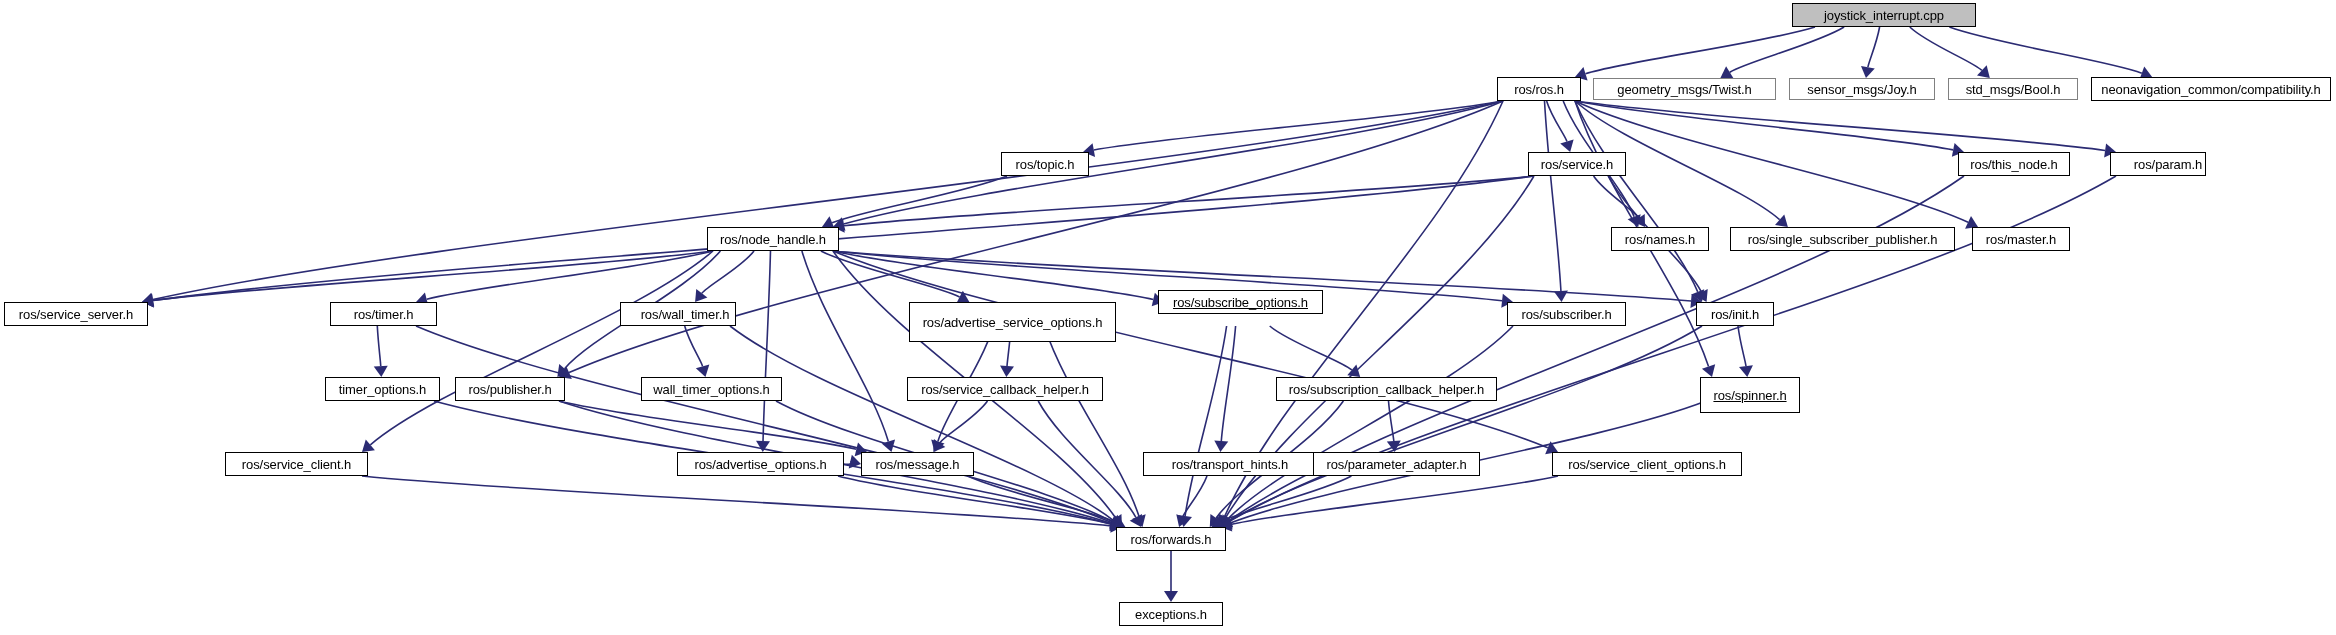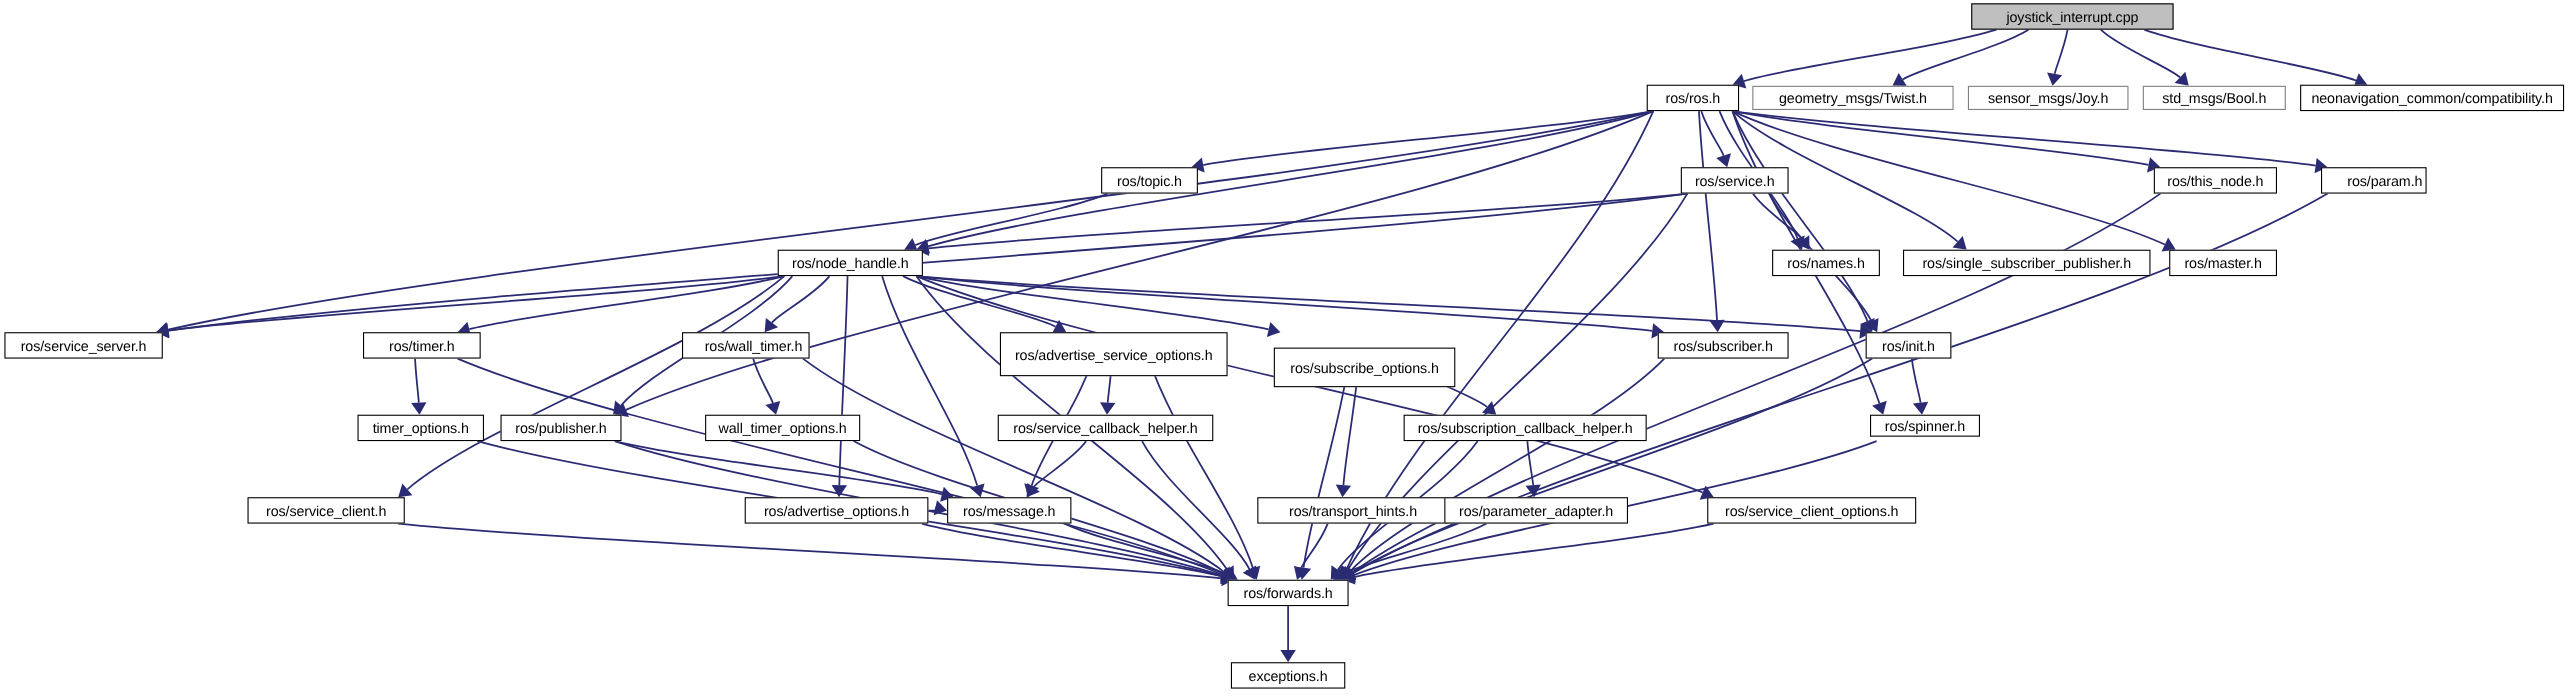--- a/index.html
+++ b/index.html
@@ -211,29 +211,29 @@
       <div class="node-box strong" style="left: 1958px; top: 152px; width: 112px; height: 24px;">ros/this_node.h</div>
       <div class="node-box strong" style="left: 2110px; top: 152px; width: 96px; height: 24px; padding-left: 20px;">ros/param.h</div>
       <div class="node-box strong" style="left: 707px; top: 227px; width: 132px; height: 24px;">ros/node_handle.h</div>
       <div class="node-box strong" style="left: 1611px; top: 227px; width: 98px; height: 24px;">ros/names.h</div>
       <div class="node-box strong" style="left: 1730px; top: 227px; width: 225px; height: 24px;">ros/single_subscriber_publisher.h</div>
       <div class="node-box strong" style="left: 1972px; top: 227px; width: 98px; height: 24px;">ros/master.h</div>
       <div class="node-box strong" style="left: 4px; top: 302px; width: 144px; height: 24px;">ros/service_server.h</div>
       <div class="node-box strong" style="left: 330px; top: 302px; width: 107px; height: 24px;">ros/timer.h</div>
       <div class="node-box strong" style="left: 620px; top: 302px; width: 116px; height: 24px; padding-left: 14px;">ros/wall_timer.h</div>
       <div class="node-box strong" style="left: 909px; top: 302px; width: 207px; height: 40px;">ros/advertise_service_options.h</div>
-      <div class="node-box strong" style="left: 1158px; top: 316px; width: 165px; height: 36px;">ros/subscribe_options.h</div>
+      <div class="node-box strong" style="left: 1158px; top: 290px; width: 165px; height: 24px; text-decoration: underline;">ros/subscribe_options.h</div>
       <div class="node-box strong" style="left: 1507px; top: 302px; width: 119px; height: 24px;">ros/subscriber.h</div>
       <div class="node-box strong" style="left: 1696px; top: 302px; width: 78px; height: 24px;">ros/init.h</div>
       <div class="node-box strong" style="left: 325px; top: 377px; width: 115px; height: 24px;">timer_options.h</div>
       <div class="node-box strong" style="left: 455px; top: 377px; width: 110px; height: 24px;">ros/publisher.h</div>
       <div class="node-box strong" style="left: 641px; top: 377px; width: 141px; height: 24px;">wall_timer_options.h</div>
       <div class="node-box strong" style="left: 907px; top: 377px; width: 196px; height: 24px;">ros/service_callback_helper.h</div>
       <div class="node-box strong" style="left: 1276px; top: 377px; width: 221px; height: 24px;">ros/subscription_callback_helper.h</div>
-      <div class="node-box strong" style="left: 1700px; top: 377px; width: 100px; height: 20px;">ros/spinner.h</div>
+      <div class="node-box strong" style="left: 1700px; top: 377px; width: 100px; height: 36px; text-decoration: underline;">ros/spinner.h</div>
       <div class="node-box strong" style="left: 225px; top: 452px; width: 143px; height: 24px;">ros/service_client.h</div>
       <div class="node-box strong" style="left: 677px; top: 452px; width: 167px; height: 24px;">ros/advertise_options.h</div>
       <div class="node-box strong" style="left: 861px; top: 452px; width: 113px; height: 24px;">ros/message.h</div>
       <div class="node-box strong" style="left: 1143px; top: 452px; width: 174px; height: 24px;">ros/transport_hints.h</div>
       <div class="node-box strong" style="left: 1313px; top: 452px; width: 167px; height: 24px;">ros/parameter_adapter.h</div>
       <div class="node-box strong" style="left: 1552px; top: 452px; width: 190px; height: 24px;">ros/service_client_options.h</div>
       <div class="node-box strong" style="left: 1116px; top: 527px; width: 110px; height: 24px;">ros/forwards.h</div>
       <div class="node-box strong" style="left: 1119px; top: 602px; width: 104px; height: 24px;">exceptions.h</div>
     </div>
 </div>

